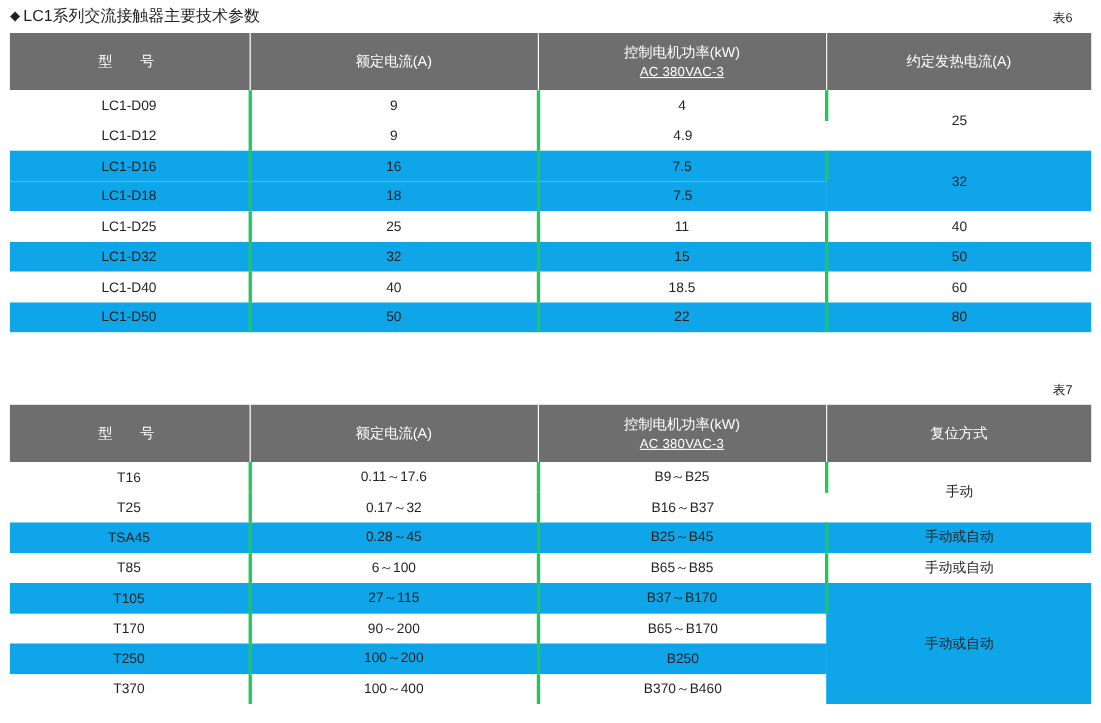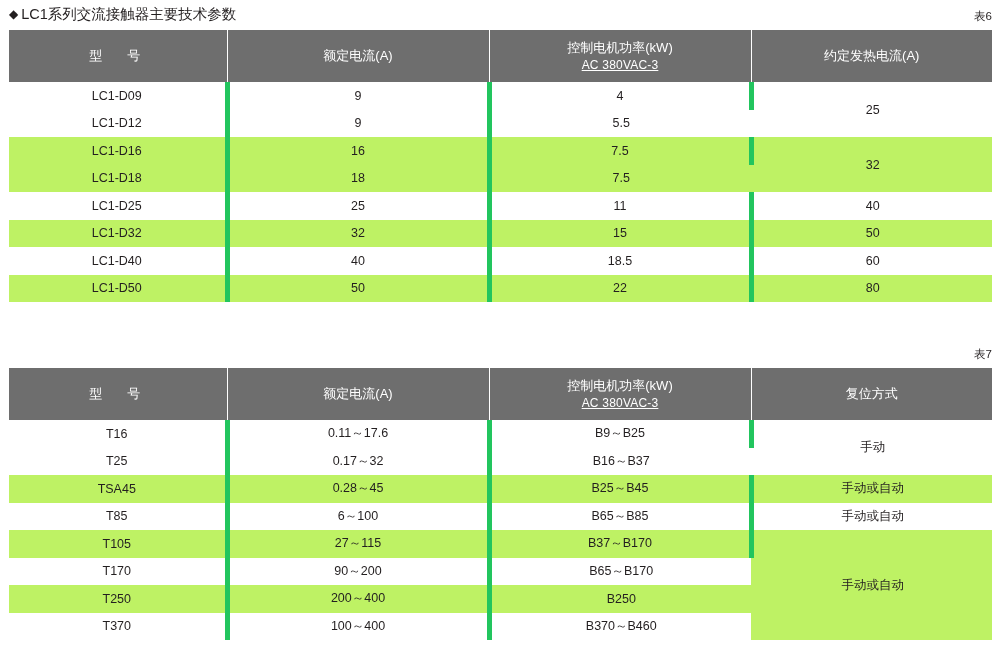--- a/index.html
+++ b/index.html
@@ -47,21 +47,21 @@
   .diamond-icon {
     display: inline-block;
     font-size: 12px;
     line-height: 1;
     margin-right: 3px;
     vertical-align: 1px;
     color: #231f20;
   }
   .caption-right {
     position: absolute;
-    right: 9px;
+    right: 26px;
     top: 9px;
     font-size: 11.5px;
     color: #231f20;
     white-space: nowrap;
   }
 
   table.spec {
     border-collapse: collapse;
     width: 983px;
     margin-left: 9px;
@@ -92,32 +92,32 @@
     letter-spacing: 0.2px;
     text-decoration: underline;
   }
   .sp { letter-spacing: 6px; }
 
   table.spec tbody td {
     height: 27.5px;
     font-size: 12.5px;
     text-align: center;
     color: #231f20;
-    border-right: 5px solid #22c55e;
+    border-right: 3px solid #22c55e;
     padding: 0 4px;
     vertical-align: middle;
   }
   table.spec tbody td:last-child {
     border-right: none;
   }
   table.spec tbody tr.odd td {
     background: #ffffff;
   }
   table.spec tbody tr.even td {
-    background: #bef264;
+    background: #0ea5e9;
   }
   table.spec tbody td.tint {
     background: #fdf1f0;
   }
   table.spec tbody td.plain {
     background: #ffffff;
   }
 </style>
 </head>
 <body>
@@ -153,21 +153,21 @@
       <tbody>
         <tr class="odd">
           <td>LC1-D09</td>
           <td>9</td>
           <td>4</td>
           <td class="plain" rowspan="2">25</td>
         </tr>
         <tr class="odd">
           <td>LC1-D12</td>
           <td>9</td>
-          <td>5.5</td>
+          <td>4.9</td>
         </tr>
         <tr class="even">
           <td>LC1-D16</td>
           <td>16</td>
           <td>7.5</td>
           <td class="tint" rowspan="2">32</td>
         </tr>
         <tr class="even">
           <td>LC1-D18</td>
           <td>18</td>
@@ -254,21 +254,21 @@
           <td>B37～B170</td>
           <td class="tint" rowspan="4">手动或自动</td>
         </tr>
         <tr class="odd">
           <td>T170</td>
           <td>90～200</td>
           <td>B65～B170</td>
         </tr>
         <tr class="even">
           <td>T250</td>
-          <td>200～400</td>
+          <td>100～200</td>
           <td>B250</td>
         </tr>
         <tr class="odd">
           <td>T370</td>
           <td>100～400</td>
           <td>B370～B460</td>
         </tr>
       </tbody>
     </table>
   </div>

